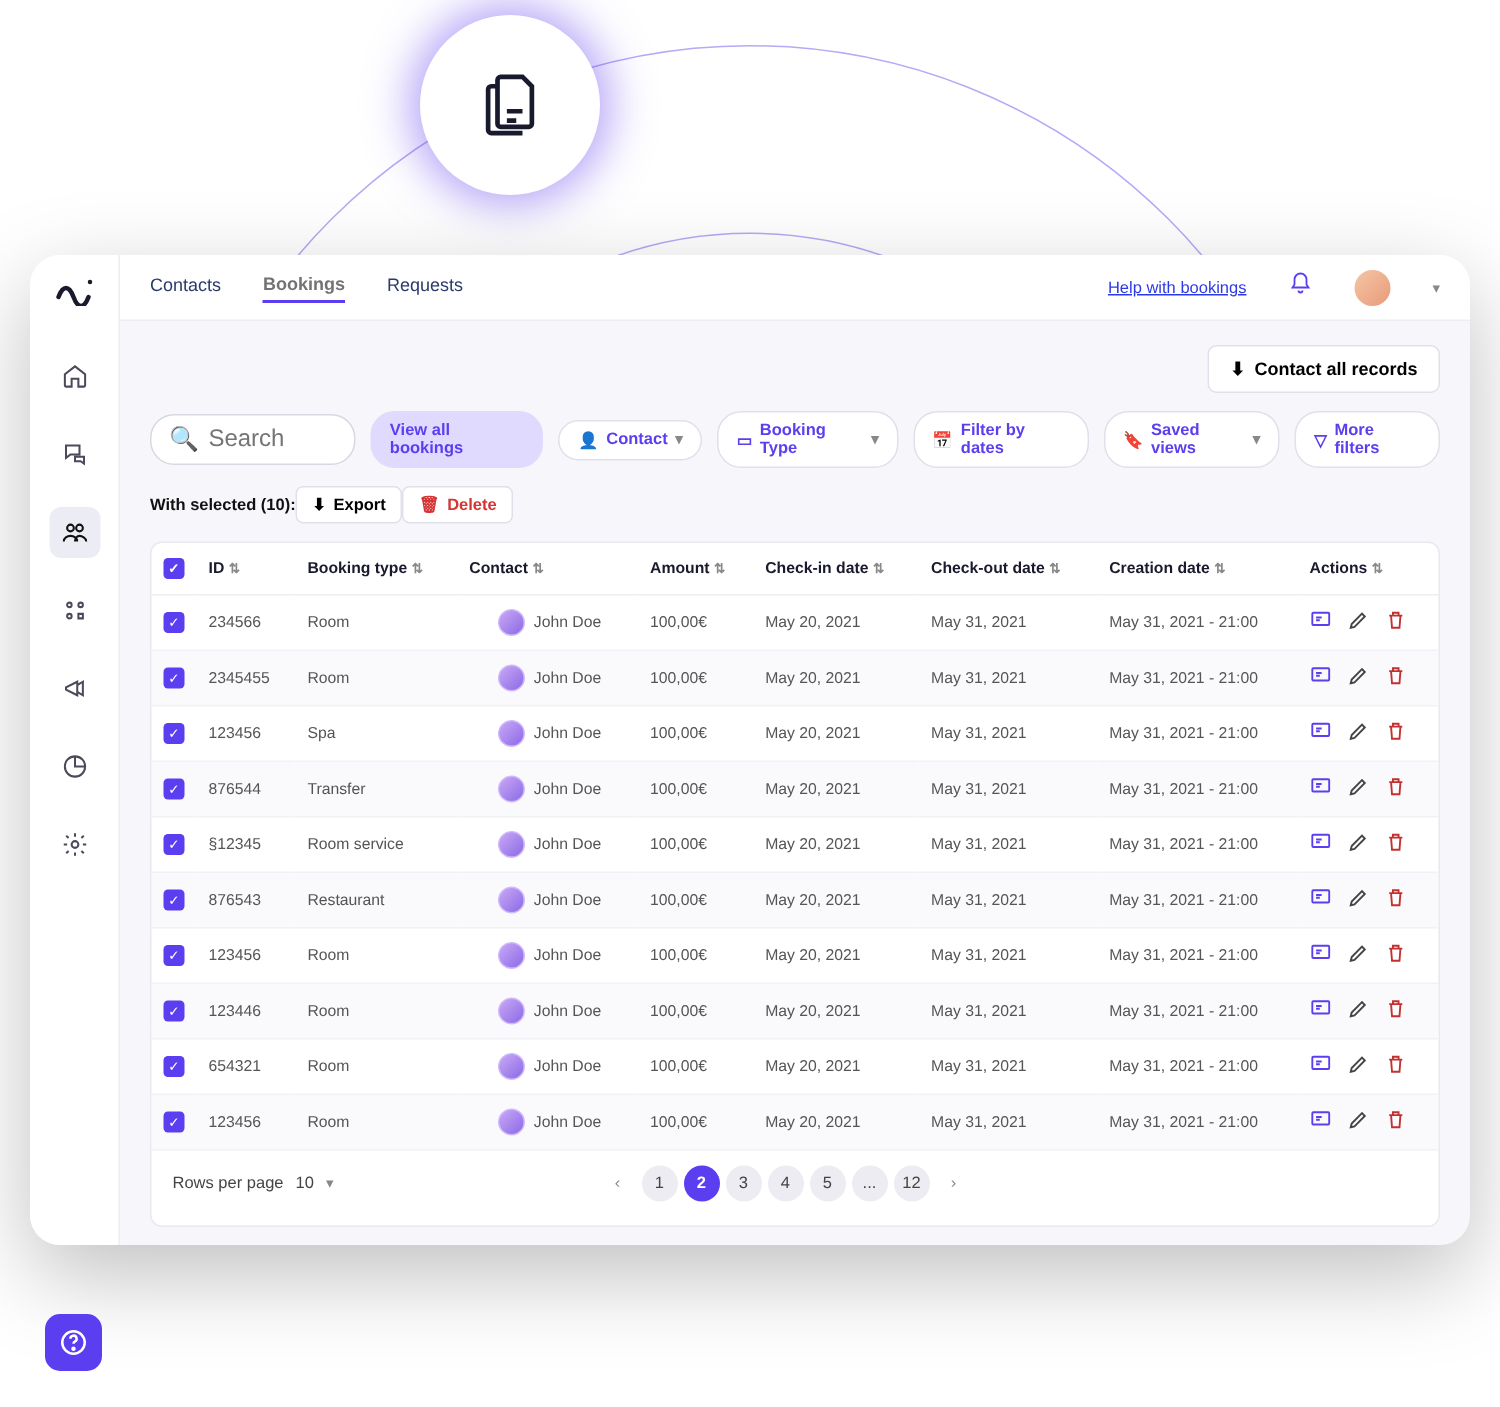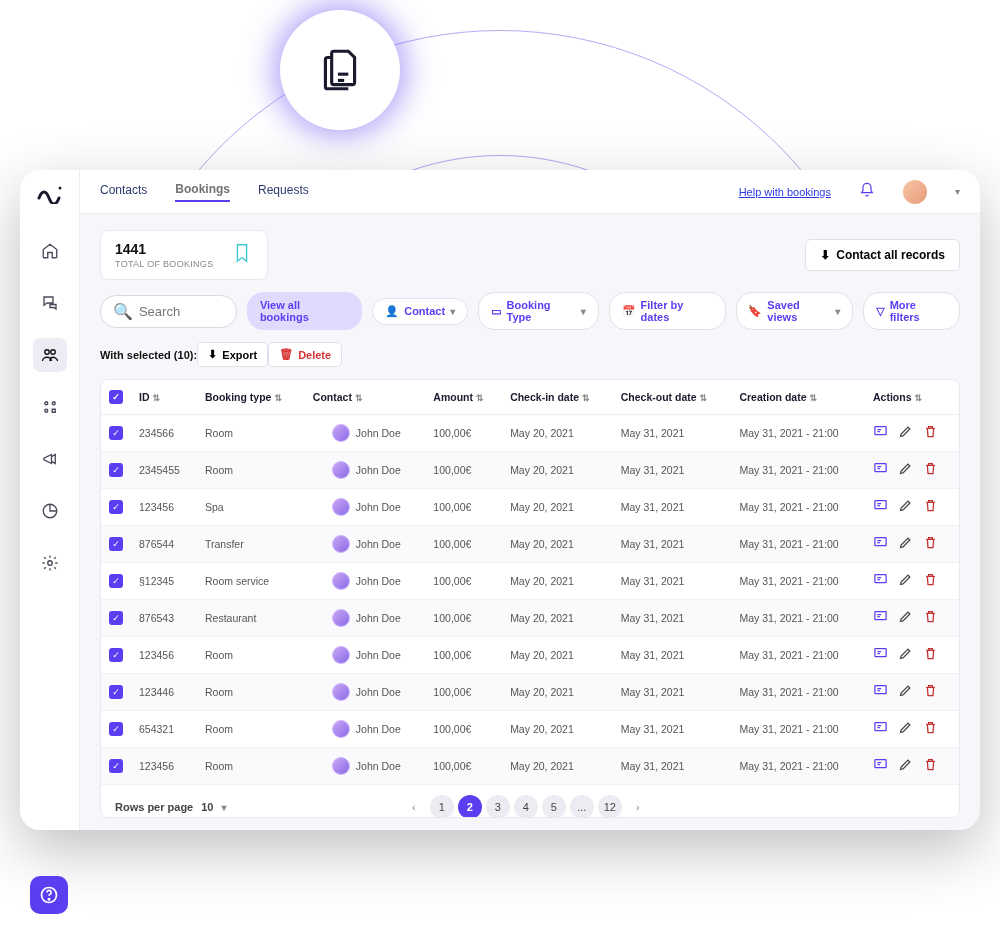--- a/index.html
+++ b/index.html
@@ -25,21 +25,21 @@
 .chev { color:#888; font-size:10px; }
 .content { flex:1; padding:16px 20px 12px 20px; display:flex; flex-direction:column; gap:12px; min-height:0; }
 .stats-row { display:flex; gap:12px; align-items:center; }
 .stat-card { background:#fff; border:1px solid #e8e8f0; border-radius:8px; padding:10px 14px; display:flex; align-items:center; gap:18px; min-width:150px; }
 .stat-val { font-size:14px; font-weight:700; color:#111; }
 .stat-lbl { font-size:9px; color:#888; letter-spacing:0.3px; margin-top:2px; }
 .stat-ico { color:#3bc9d1; }
 .export-all { margin-left:auto; background:#fff; border:1px solid #e0e0ea; border-radius:6px; padding:8px 14px; font-size:12px; font-weight:600; cursor:pointer; display:flex; align-items:center; gap:6px; }
 .filter-row { display:flex; gap:10px; align-items:center; }
 .search-box { background:#fff; border:1px solid #d8d8e2; border-radius:16px; padding:6px 12px; display:flex; align-items:center; gap:6px; width:140px; }
-.search-box input { border:none; outline:none; font-size:13px; width:100%; background:transparent; }
+.search-box input { border:none; outline:none; font-size:16px; width:100%; background:transparent; }
 .pill { border-radius:16px; padding:6px 12px; font-size:11px; font-weight:600; display:flex; align-items:center; gap:5px; cursor:pointer; border:1px solid #e0e0ea; background:#fff; color:#5b3ef0; }
 .pill.solid { background:#e0daff; border-color:#e0daff; }
 .sel-row { display:flex; align-items:center; gap:0; font-size:11px; }
 .sel-label { font-weight:700; color:#111; }
 .mini-btn { display:flex; align-items:center; gap:5px; padding:5px 10px; border-radius:5px; border:1px solid #e0e0ea; background:#fff; cursor:pointer; font-size:11px; font-weight:600; }
 .mini-btn.del { color:#d63333; }
 .table-wrap { background:#fff; border:1px solid #e8e8f0; border-radius:8px; flex:1; overflow:auto; min-height:0; }
 table { width:100%; border-collapse:collapse; font-size:10.5px; }
 thead th { text-align:left; padding:10px 8px; color:#1a1a2e; font-weight:700; border-bottom:1px solid #eee; white-space:nowrap; }
 tbody td { padding:9px 8px; color:#555; border-bottom:1px solid #f2f2f6; white-space:nowrap; }
@@ -47,21 +47,21 @@
 .chk { width:14px; height:14px; background:#5b3ef0; border-radius:3px; display:inline-flex; align-items:center; justify-content:center; color:#fff; font-size:9px; cursor:pointer; }
 .sort-ico { color:#888; font-size:9px; margin-left:3px; }
 .contact-cell { display:flex; align-items:center; gap:6px;padding-left:19px; }
 .mini-avatar { width:18px; height:18px; border-radius:50%; background:linear-gradient(135deg,#c9a8f5,#8a6ae6); border:1px solid #d0b8ff; }
 .action-cell { display:flex; gap:10px; align-items:center; }
 .act-ico { cursor:pointer; font-size:14px; }
 .act-msg { color:#5b3ef0; }
 .act-edit { color:#444; }
 .act-del { color:#c23030; }
 .pager-row { display:flex; align-items:center; padding:10px 14px; font-size:11px; color:#444; }
-.rpp { display:flex; align-items:center; gap:8px; font-weight:700; }
+.rpp { display:flex; align-items:center; gap:8px; font-weight:400; }
 .pager { margin:0 auto; display:flex; align-items:center; gap:4px; }
 .pg { width:24px; height:24px; border-radius:50%; display:flex; align-items:center; justify-content:center; background:#ececf2; color:#444; font-size:11px; cursor:pointer; }
 .pg.active { background:#5b3ef0; color:#fff; font-weight:700; }
 .pg.nav { background:transparent; color:#888; }
 </style>
 </head>
 <body>
 
 <div class="bg-circle circle-outer"></div>
 <div class="bg-circle circle-inner"></div>
@@ -136,29 +136,20 @@
       <a class="help-link">Help with bookings</a>
       <span class="bell-icon"><svg width="16" height="16" viewBox="0 0 24 24" fill="none" stroke="currentColor" stroke-width="1.8">
             <path d="M6 8a6 6 0 1 1 12 0v5l2 3H4l2-3zM10 19a2 2 0 0 0 4 0"></path>
           </svg></span>
       <span class="avatar"></span>
       <span class="chev">▾</span>
     </div>
 
     <div class="content">
       <div class="stats-row">
-        <div class="stat-card">
-          <div>
-              <div class="stat-val">1441</div>
-              <div class="stat-lbl">TOTAL OF BOOKINGS</div>
-            </div>
-          <span class="stat-ico"><svg width="22" height="22" viewBox="0 0 24 24" fill="none" stroke="currentColor" stroke-width="1.5">
-                <path d="M7 3h10v18l-5-4-5 4z"></path>
-              </svg></span>
-        </div>
         <button class="export-all">
             <span>⬇</span>
             <span>Contact all records</span>
           </button>
       </div>
 
       <div class="filter-row">
         <div class="search-box">
           <span>🔍</span>
           <input placeholder="Search" style="">

